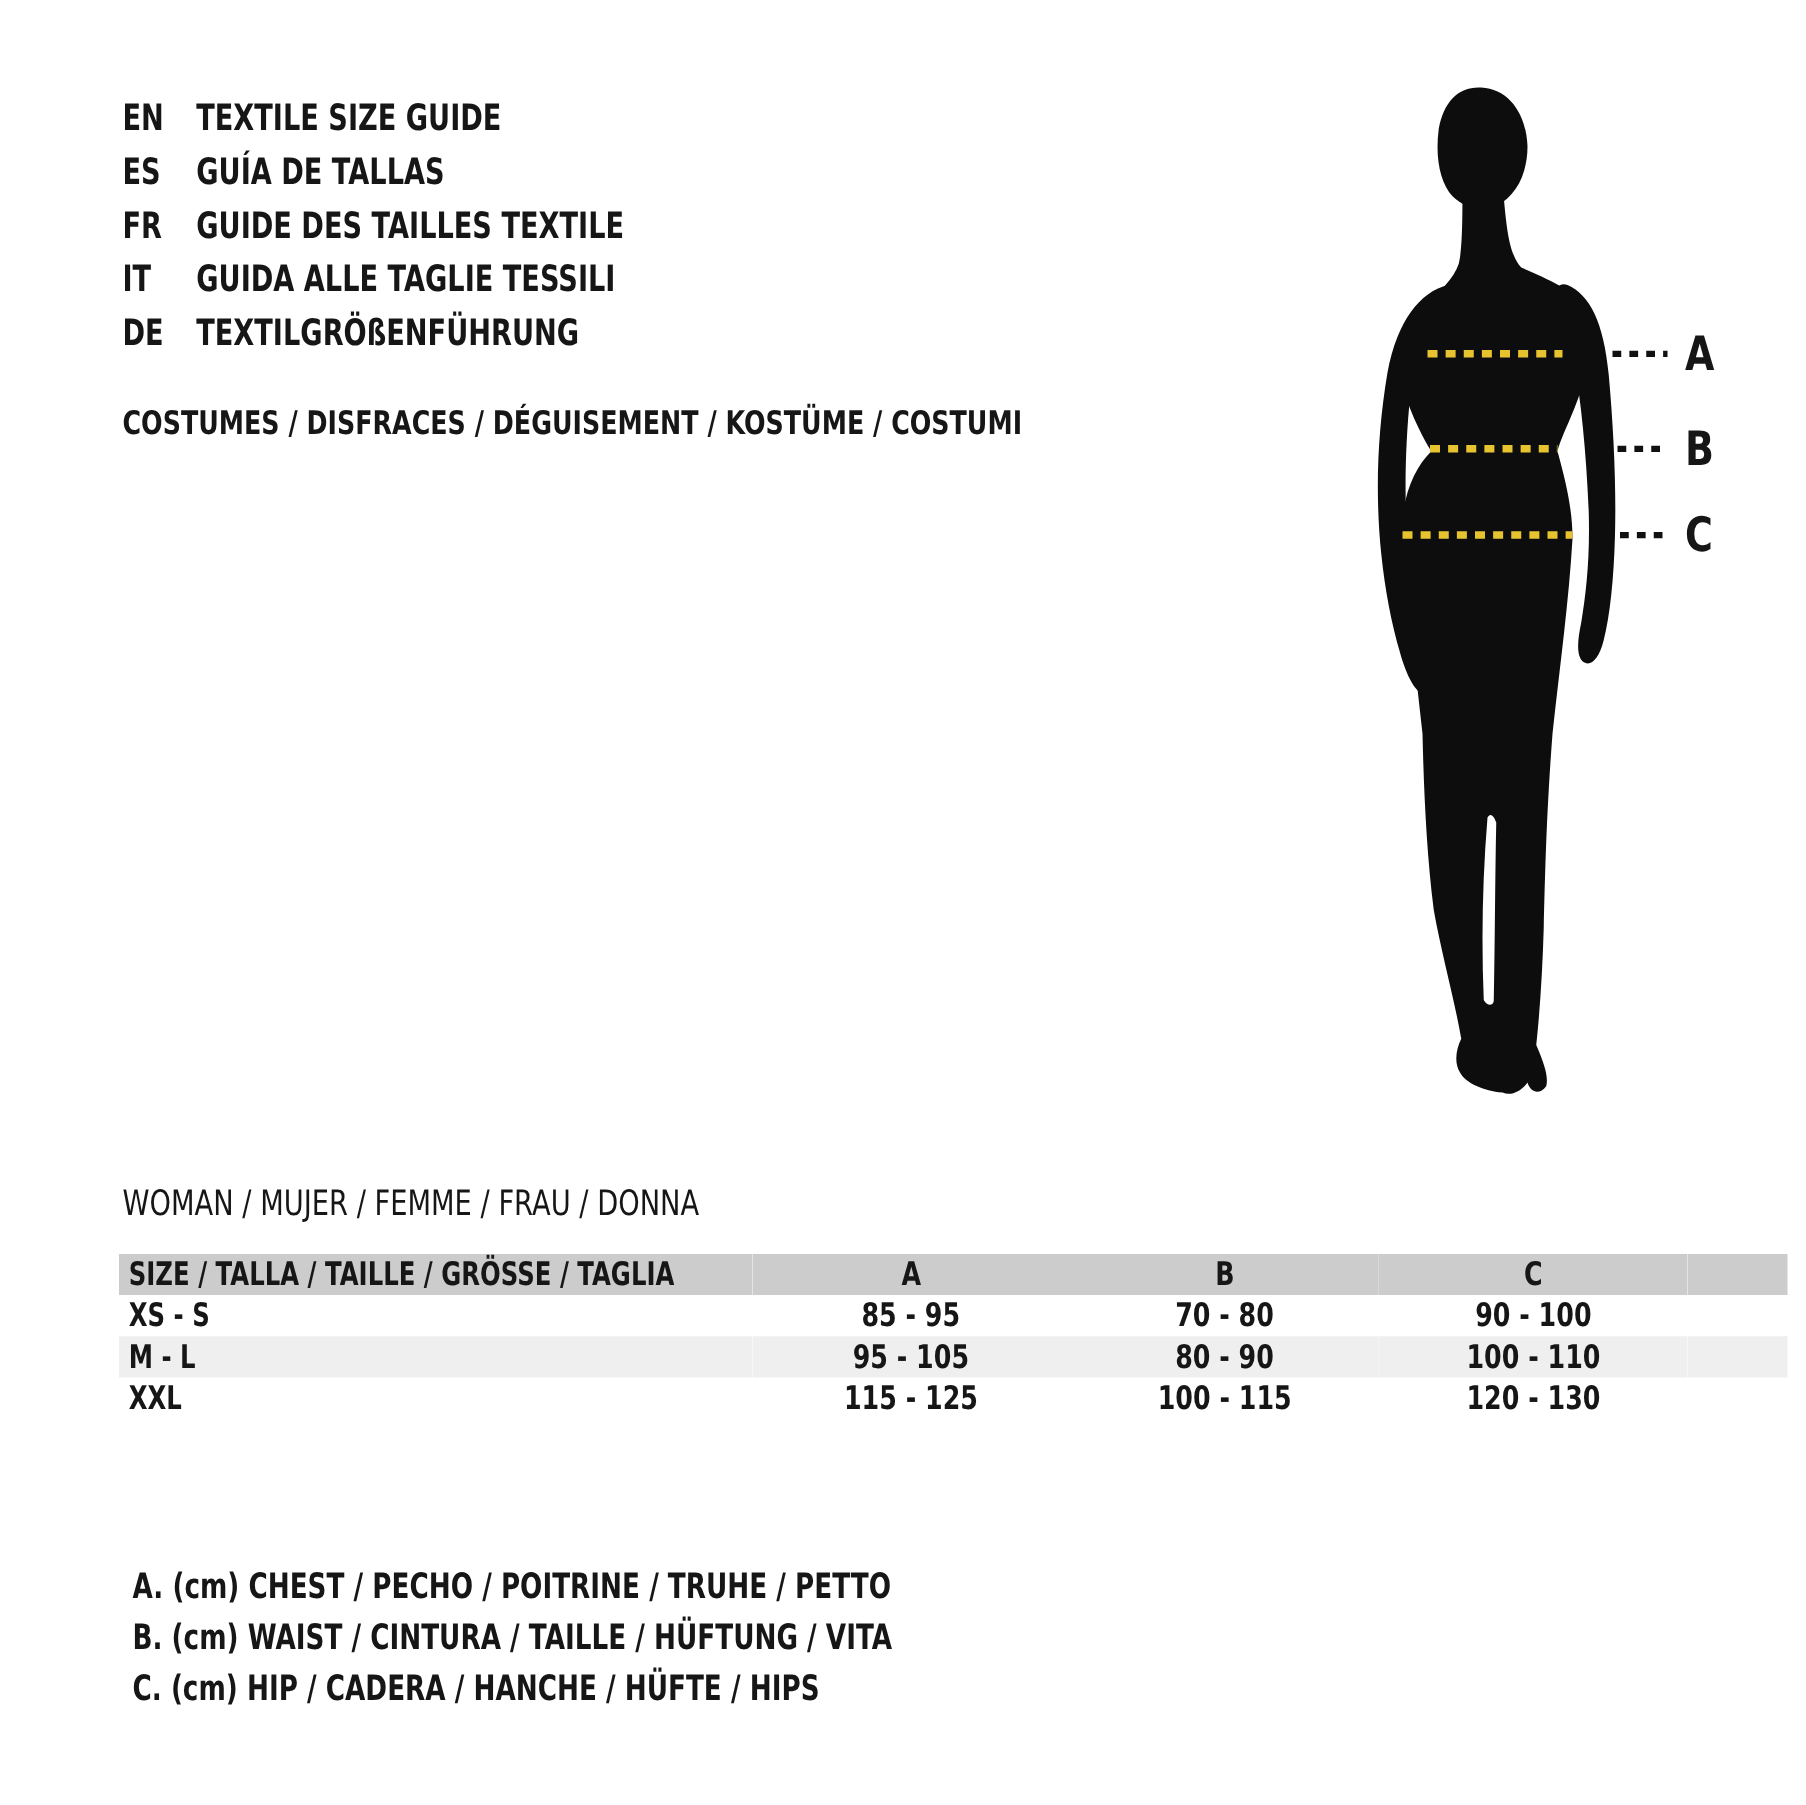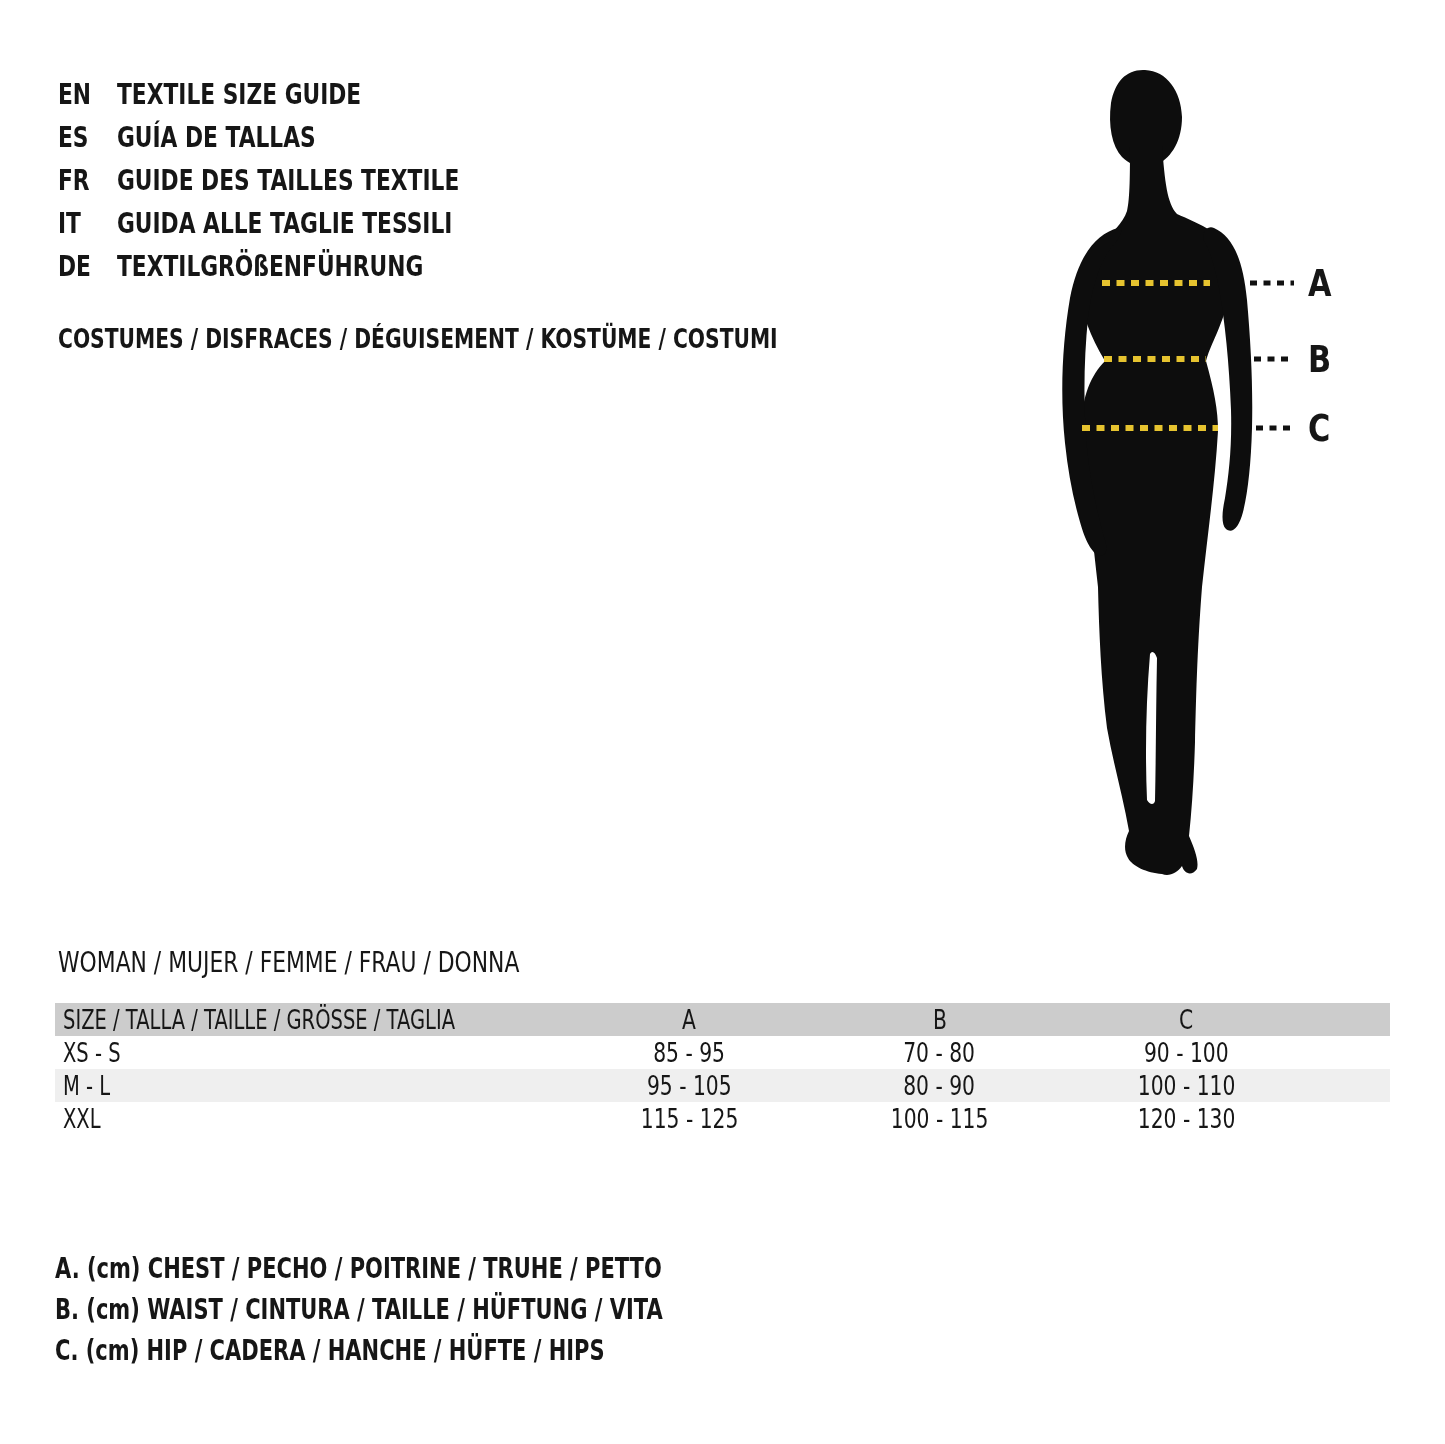--- a/index.html
+++ b/index.html
@@ -7,21 +7,21 @@
     --silhouette:#0d0d0d;
     --table-header-bg:#cccccc;
     --table-alt-row-bg:#efefef;
     --ink:#161616;
   }
   html,body{margin:0;padding:0;background:#fff;}
   .page{
     position:relative;width:1445px;height:1444px;background:#ffffff;
     font-family:"DejaVu Sans", sans-serif;color:var(--ink);overflow:hidden;
   }
-  .abs{position:absolute;}
+  .abs{position:absolute;margin-left:40px;}
   
   .cnd{display:inline-block;transform:scaleX(.75);transform-origin:0 50%;white-space:nowrap;}
   .cndC{display:inline-block;transform:scaleX(.78);transform-origin:50% 50%;white-space:nowrap;}
 
   
   .langs{left:58px;top:72px;font-size:29px;font-weight:700;}
   .lang-row{display:flex;height:43px;align-items:center;}
   .lang-code{flex:0 0 59px;width:59px;}
 
   
@@ -35,29 +35,29 @@
   .dash-y{stroke:var(--accent-yellow);stroke-width:6;stroke-dasharray:8 6.5;fill:none;}
   .dash-k{stroke:#111;stroke-width:5;stroke-dasharray:7 6.5;fill:none;}
   .mlabel{position:absolute;left:288px;width:60px;font-size:38px;font-weight:700;line-height:44px;}
   .mlabel .cnd{transform:scaleX(.8);}
 
   
   .section-title{left:58px;top:946px;font-size:28px;font-weight:400;}
   .section-title .cnd{transform:scaleX(.78);}
 
   
-  .tableWrap{left:55px;top:1003px;width:1335px;}
+  .tableWrap{left:55px;top:1003px;width:1335px;font-weight:bold;}
   table.sizes{width:100%;border-collapse:collapse;font-size:26px;table-layout:fixed;}
   table.sizes td{height:33px;padding:0;text-align:center;overflow:hidden;}
   table.sizes td.c1{text-align:left;padding-left:8px;}
   table.sizes thead td{background:var(--table-header-bg);}
   table.sizes tbody tr:nth-child(even){background:var(--table-alt-row-bg);}
 
   
-  .legend{left:55px;top:1248px;font-size:28px;font-weight:700;}
+  .legend{left:66px;top:1248px;font-size:28px;font-weight:700;}
   .legend-row{display:flex;align-items:center;height:41px;}
 </style>
 </head>
 <body>
 
 <div class="page">
 
   <div class="abs langs">
     <div class="lang-row">
       <span class="lang-code"><span class="cnd">EN</span></span>

